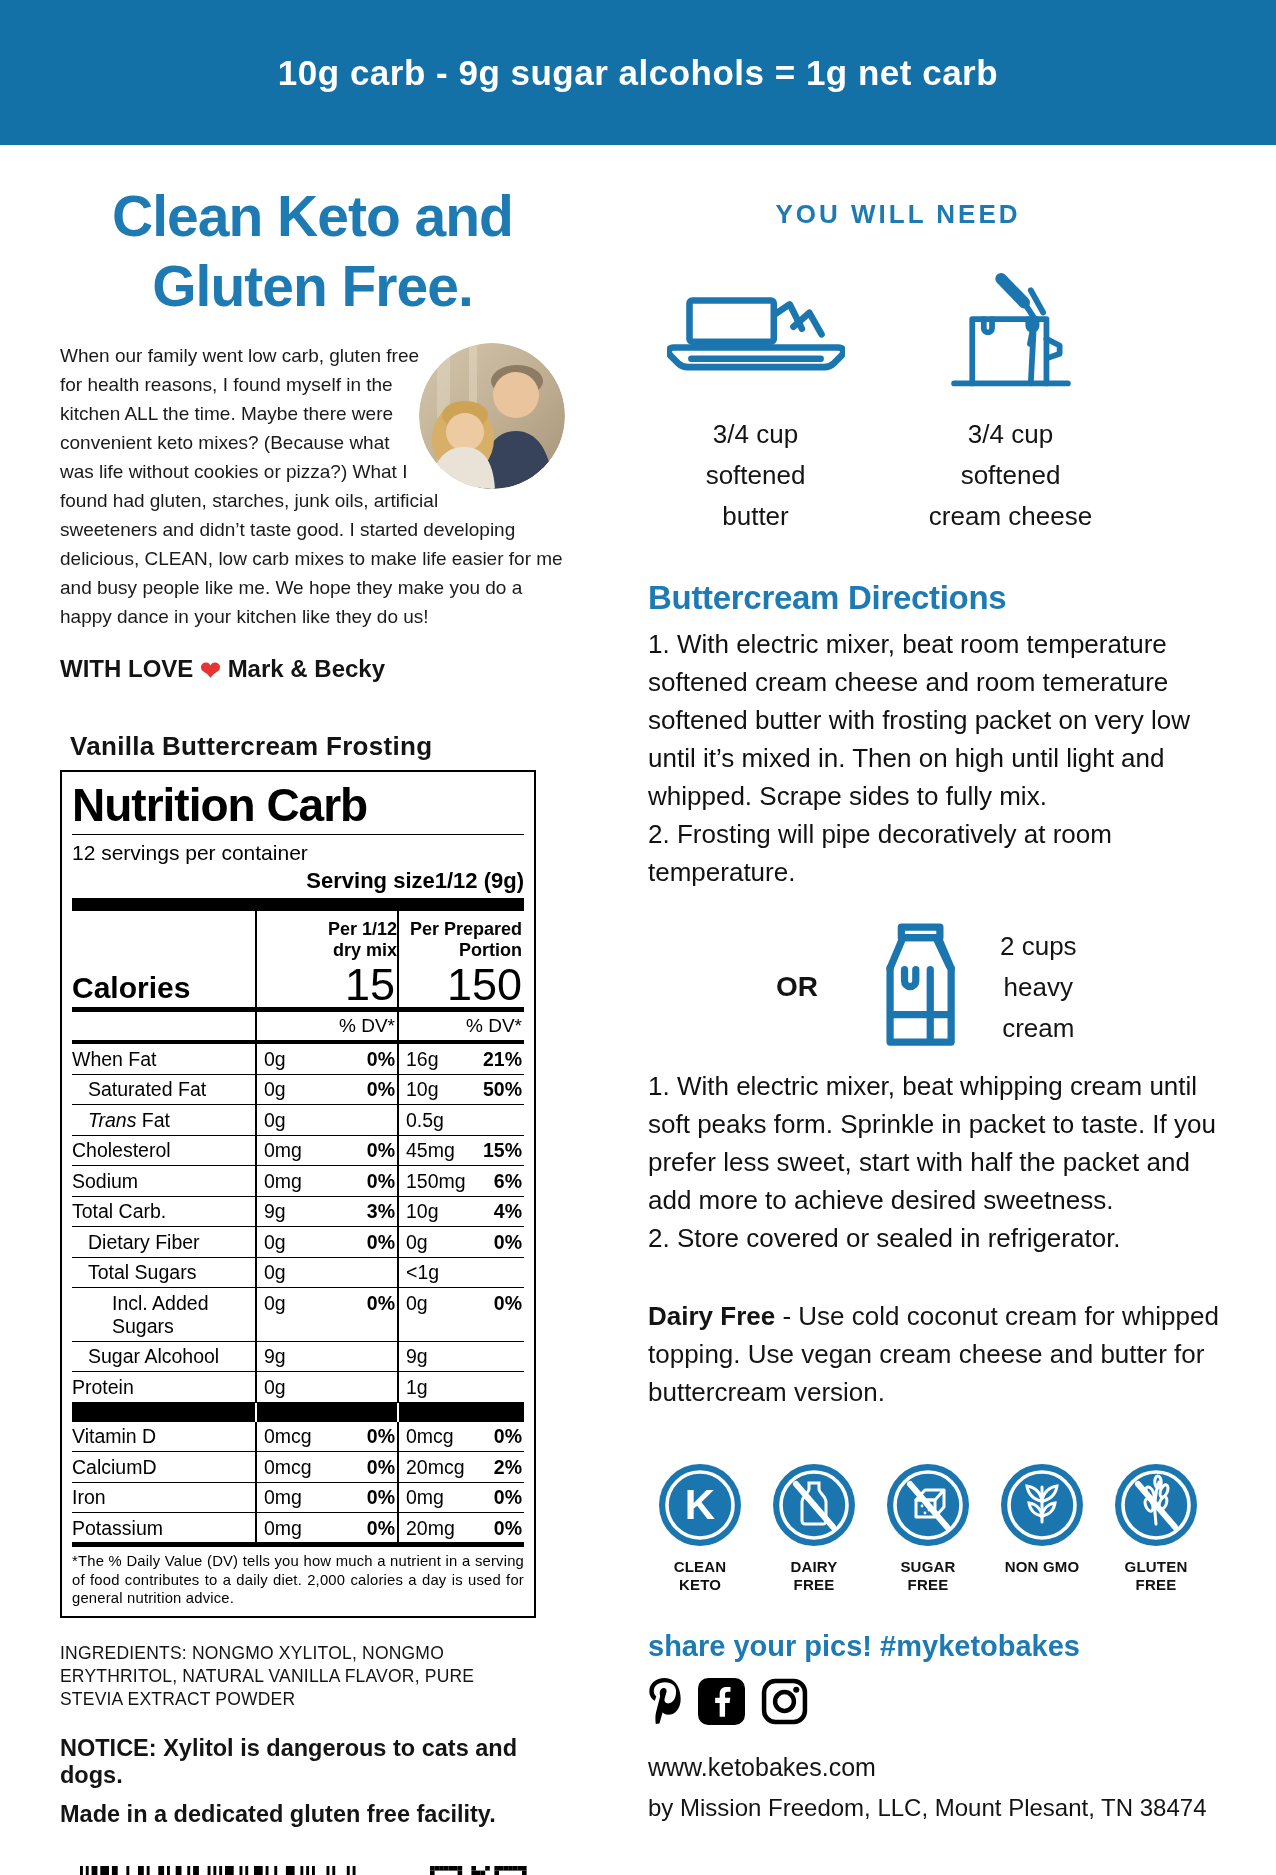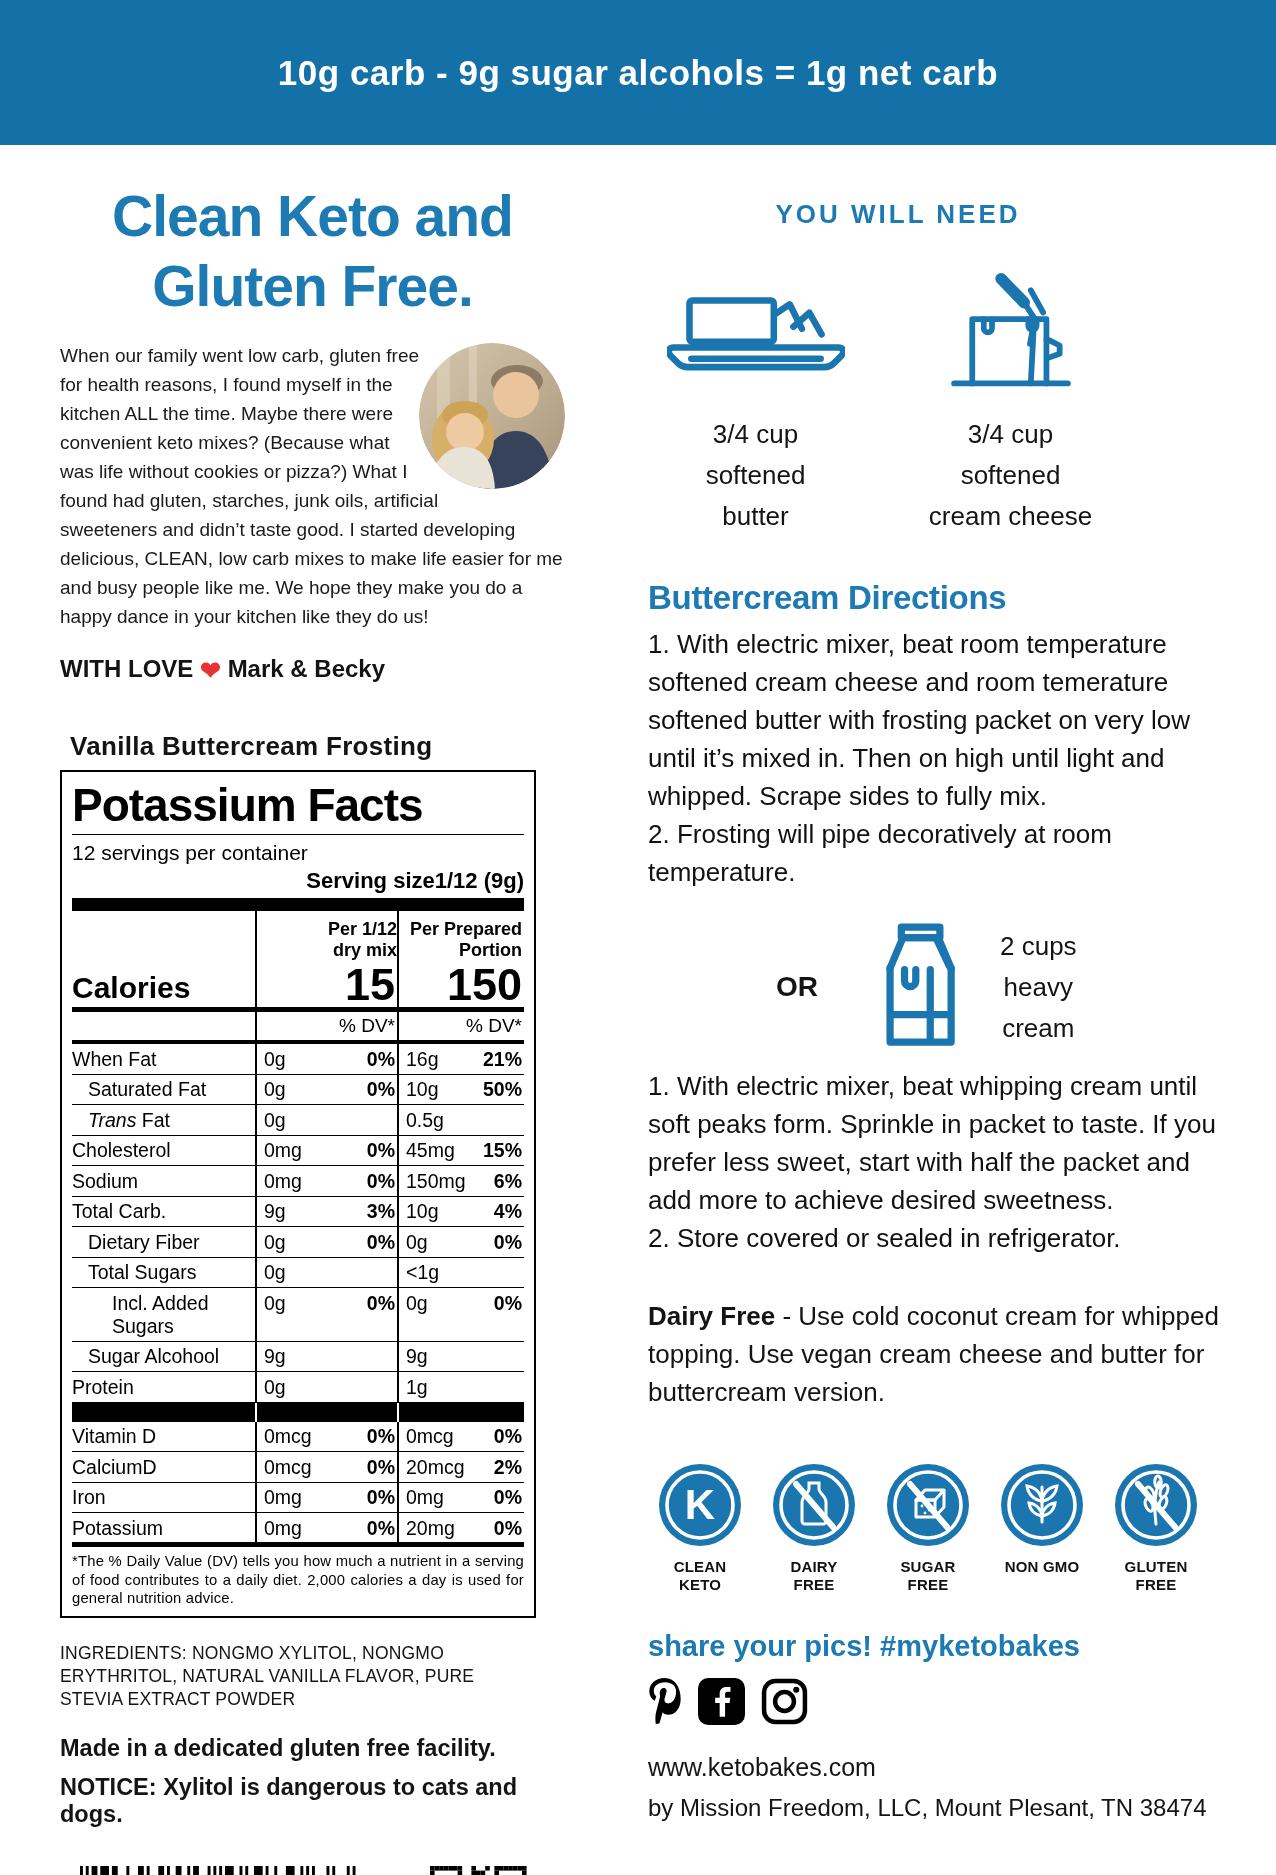--- a/index.html
+++ b/index.html
@@ -38,21 +38,21 @@
   .nf-serv{font-size:21px; margin-top:6px;}
   .nf-ss{display:flex; justify-content:flex-end; font-size:22px; font-weight:bold; margin-top:3px; padding-bottom:4px;}
   .nf-bar{height:13px; background:#000;}
   .nf-row{display:grid; grid-template-columns:183px 142px 1fr;}
   .nf-row .c1,.nf-row .c2{border-left:2px solid #000; padding-left:7px;text-align:right;}
   .nf-head{min-height:52px;}
   .colhead{font-size:18px; font-weight:bold; line-height:21px; padding-top:8px; white-space:pre-line;}
   .colhead.right{text-align:right; padding-right:2px;}
   .nf-cal{border-bottom:5px solid #000; align-items:end;}
   .calword{font-size:30px; font-weight:bold; padding-bottom:2px;}
-  .calnum{font-size:45px; font-weight:bold; text-align:right; line-height:44px; padding-right:2px;}
+  .calnum{font-size:45px; font-weight:normal; text-align:right; line-height:44px; padding-right:2px;}
   .nf-dv{border-bottom:4px solid #000;}
   .dvh{font-size:19px; text-align:right; padding:3px 2px 3px 0;}
   .nf-datarow{border-bottom:1.5px solid #000;}
   .nf-datarow .nm{font-size:19.5px; padding:3.5px 0 3px 0;}
   .nf-datarow .amt{display:flex; justify-content:space-between; font-size:19.5px; padding:3.5px 2px 3px 7px;}
   .nf-datarow .dv{font-weight:bold;}
   .ind1{padding-left:16px !important;}
   .ind2{padding-left:40px !important;}
   .nf-sep .cell{height:19px; background:#000;}
   .nf-sep .c1,.nf-sep .c2{border-left-color:#fff !important;}
@@ -135,21 +135,21 @@
 
     <p class="signoff">
       <span>WITH LOVE</span>
       <span class="heart">❤</span>
       <span>Mark &amp; Becky</span>
     </p>
 
     <div class="product-name">Vanilla Buttercream Frosting</div>
 
     <div class="nf">
-      <div class="nf-title">Potassium Facts</div>
+      <div class="nf-title">Nutrition Carb</div>
       <div class="nf-serv">12 servings per container</div>
       <div class="nf-ss">
         <span>Serving size</span>
         <span>1/12 (9g)</span>
       </div>
       <div class="nf-bar"></div>
       <div class="nf-row nf-head">
         <div class="nm"></div>
         <div class="c1 colhead">Per 1/12
 dry mix</div>
@@ -336,22 +336,22 @@
               <span>20mg</span>
               <span class="dv">0%</span>
             </div>
           </div>
         </div>
       <div class="nf-footsep"></div>
       <div class="nf-foot">*The % Daily Value (DV) tells you how much a nutrient in a serving of food contributes to a daily diet. 2,000 calories a day is used for general nutrition advice.</div>
     </div>
 
     <p class="ingredients">INGREDIENTS:  NONGMO XYLITOL, NONGMO ERYTHRITOL, NATURAL VANILLA FLAVOR, PURE STEVIA EXTRACT POWDER</p>
+    <p class="notice">NOTICE: Xylitol is dangerous to cats and dogs.</p>
     <p class="notice">Made in a dedicated gluten free facility.</p>
-    <p class="notice">NOTICE: Xylitol is dangerous to cats and dogs.</p>
 
     <div class="codes-row">
       <div class="barcode-block">
         <svg id="barcode-svg" width="330" height="104" viewBox="0 0 330 104">
             <rect x="20.0" y="0" width="2.9" height="92" fill="#000"></rect>
             <rect x="25.8" y="0" width="2.9" height="92" fill="#000"></rect>
             <rect x="31.6" y="0" width="5.8" height="92" fill="#000"></rect>
             <rect x="40.3" y="0" width="8.7" height="92" fill="#000"></rect>
             <rect x="51.9" y="0" width="5.8" height="78" fill="#000"></rect>
             <rect x="66.4" y="0" width="2.9" height="78" fill="#000"></rect>

